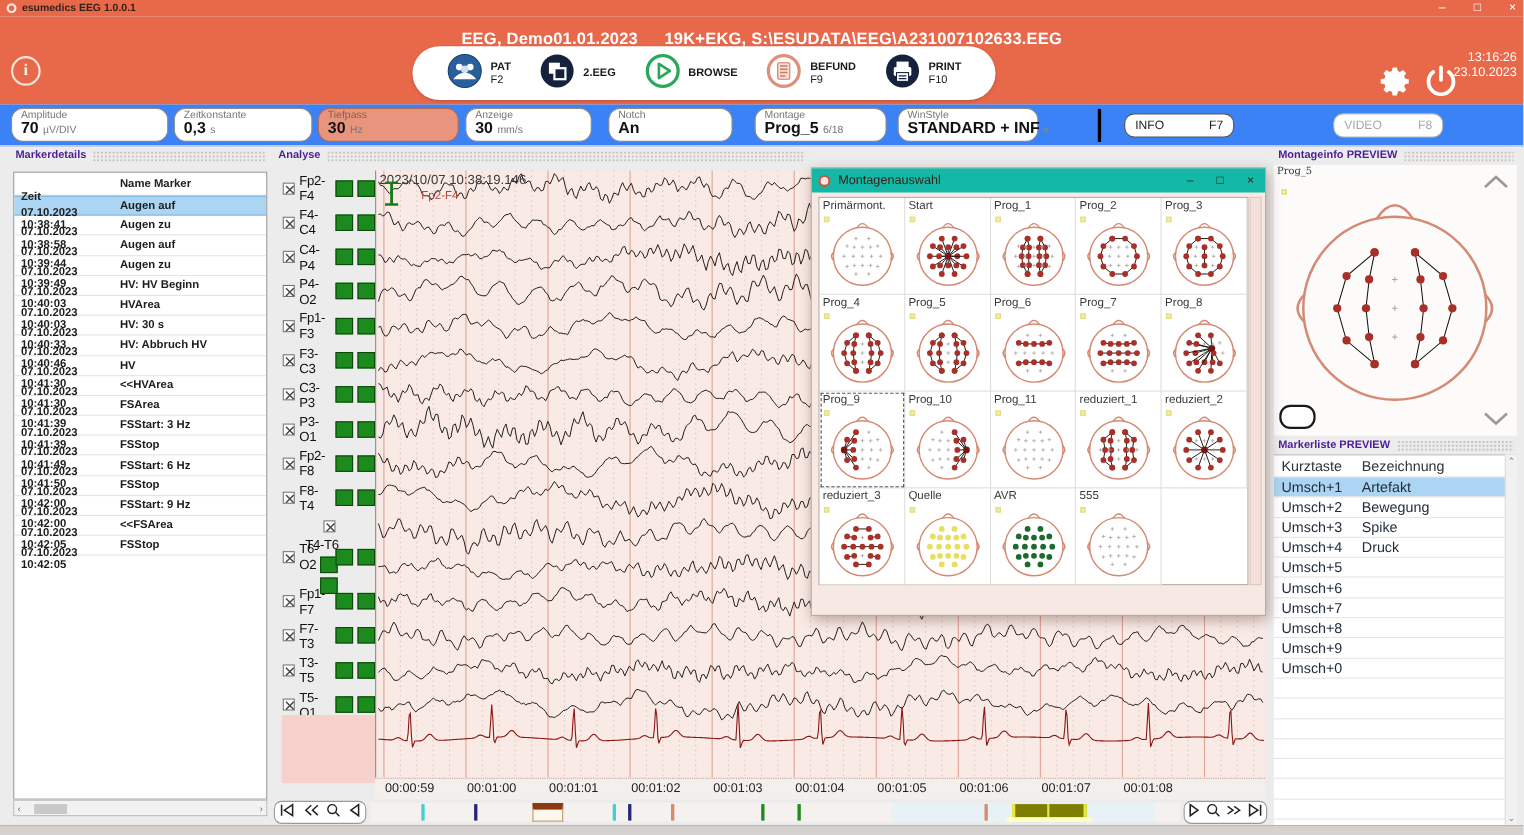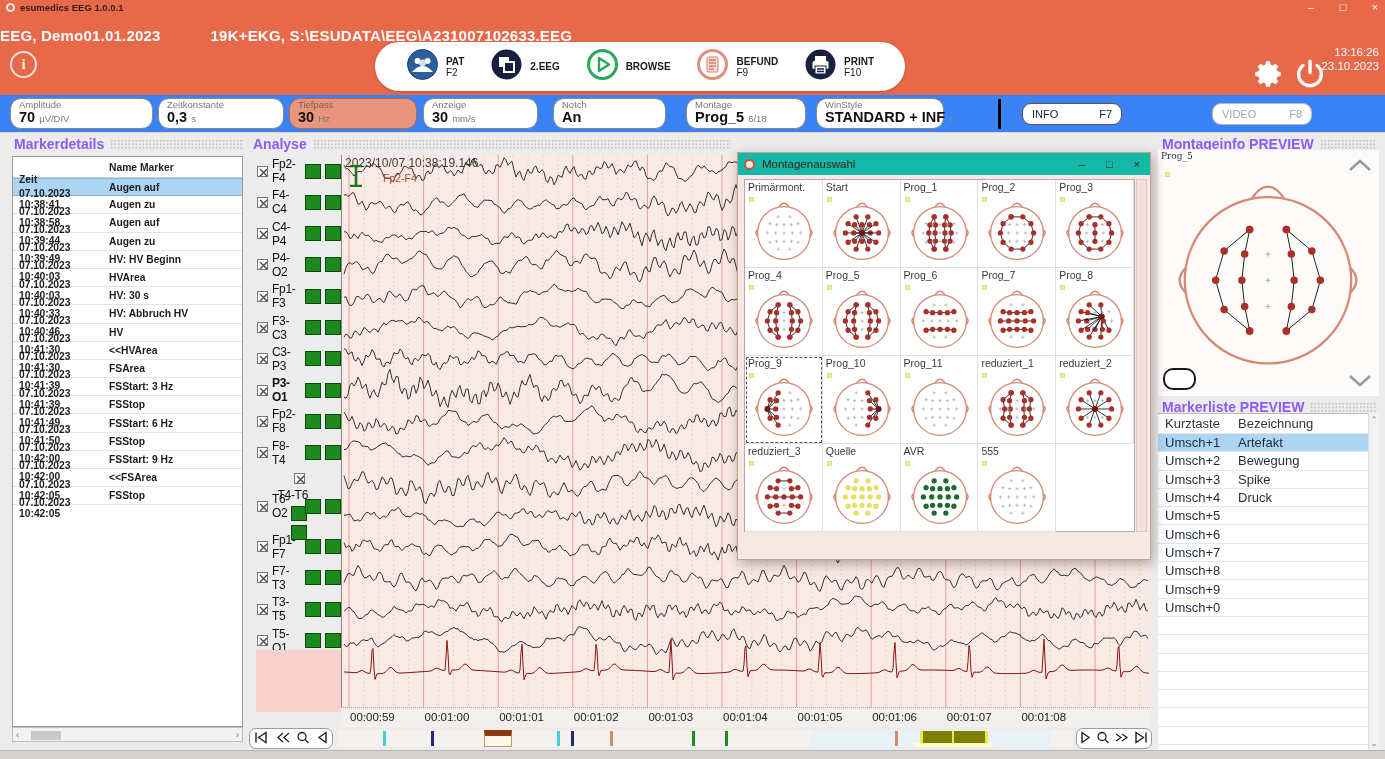--- a/index.html
+++ b/index.html
@@ -9,21 +9,21 @@
 
   
   .titlebar { position:absolute; left:0; top:0; width:1385px; height:15px; background:#e8684a; display:flex; align-items:center; }
   .titlebar .appicon { width:9px; height:9px; border-radius:50%; border:2px solid #f8e8e0; margin:0 5px 0 6px; background:#e8684a; }
   .titlebar .apptitle { font-size:9.5px; color:#33201a; font-weight:700; }
   .winctl { position:absolute; top:1px; right:2px; display:flex; gap:16px; color:#fff; font-size:11px; }
   .winctl span { width:16px; text-align:center; cursor:default; }
 
   .header { position:absolute; left:0; top:15px; width:1385px; height:80px; background:#e8684a; }
   .info-circle { position:absolute; left:10px; top:36px; width:27px; height:27px; border-radius:50%; border:2px solid #f5e4dc; color:#faeee8; font-size:15px; font-weight:700; display:flex; align-items:center; justify-content:center; font-family:"Liberation Serif", serif; }
-  .head-title { position:absolute; left:0; top:12px; width:100%; display:flex; gap:50px; color:#fff; font-size:15px; font-weight:700; letter-spacing:.2px; }
+  .head-title { position:absolute; left:0; top:12px; width:100%; display:flex; justify-content:center; gap:24px; color:#fff; font-size:15px; font-weight:700; letter-spacing:.2px; }
   .toolbar-pill { position:absolute; left:375px; top:27px; width:530px; height:49px; background:#fff; border-radius:25px; display:flex; align-items:center; justify-content:space-around; padding:0 18px; box-shadow:0 1px 3px rgba(0,0,0,.18); }
   .tbtn { display:flex; align-items:center; gap:7px; cursor:pointer; }
   .tbtn .txt { display:flex; flex-direction:column; line-height:11px; font-size:10px; color:#1a1a1a; }
   .tbtn .txt b { font-weight:700; }
   .clock { position:absolute; right:6px; top:30px; text-align:right; color:#fff; font-size:11.5px; line-height:14px; }
   .gearbtn { position:absolute; right:100px; top:42px; width:34px; height:34px; color:#fff; }
   .powerbtn { position:absolute; right:58px; top:42px; width:34px; height:34px; color:#fff; }
 
   
   .settings { position:absolute; left:0; top:95px; width:1385px; height:38px; background:#3b82f6; border-bottom:1px solid #e8d8d2; }
@@ -31,21 +31,21 @@
   .sbox .lab { font-size:9.5px; color:#777; line-height:10px; }
   .sbox .val { font-size:14.5px; font-weight:700; color:#111; line-height:15px; white-space:nowrap; }
   .sbox .unit { font-size:9.5px; font-weight:400; color:#777; }
   .sbox.hl { background:#e9957e; border-color:#b06a52; }
   .sbox.hl .lab { color:#8a5a48; }
   .sdivider { position:absolute; left:998px; top:99px; width:3px; height:30px; background:#000; }
   .fbtn { position:absolute; top:103px; height:22px; border:1.6px solid #555; border-radius:9px; background:#fff; font-size:11px; color:#222; display:flex; align-items:center; justify-content:space-between; padding:0 9px; cursor:pointer; }
   .fbtn.dim { border-color:#b5b5b5; color:#a8a8a8; }
 
   
-  .sechead { position:absolute; display:flex; align-items:center; gap:6px; font-size:14px; font-weight:700; color:#8b5cf6; }
+  .sechead { position:absolute; display:flex; align-items:center; gap:6px; font-size:10px; font-weight:700; color:#4c1d95; }
   .dots { height:10px; flex:1 1 auto; background-image:radial-gradient(#c6c2bf 0.7px, transparent 0.8px); background-size:3.5px 3.5px; }
 
   
   .mdtable { position:absolute; left:12px; top:156px; width:231px; height:571px; background:#fff; border:1px solid #9a9a9a; font-size:10.3px; overflow:hidden; }
   .mrow { display:flex; height:18.2px; align-items:center; border-bottom:1px solid #e4e4e4; font-weight:700; color:#1c1c1c; }
   .mrow.head { font-weight:700; color:#222; height:21px; border-bottom:1px solid #cfcfcf; }
   .mrow .c1 { width:92px; padding-left:6px;margin-top:24px; }
   .mrow .c2 { flex:1; padding-left:4px; }
   .mrow.sel { background:#abd5f2; border-top:1px solid #7fb8e0; border-bottom:1px solid #7fb8e0; }
   .hscroll { position:absolute; left:12px; top:727px; width:231px; height:15px; background:#f2f2f2; border:1px solid #bdbdbd; display:flex; align-items:center; justify-content:space-between; font-size:9px; color:#666; padding:0 3px; }
@@ -394,21 +394,21 @@
       <div class="chanrow" style="top: 347.8px;">
         <span class="chk">
           <svg width="9" height="9">
             <path d="M1,1 L8,8 M8,1 L1,8" stroke="#444" stroke-width="1.3"></path>
           </svg>
         </span>
         <span class="chanlab">C3-P3</span>
         <span class="sq"></span>
         <span class="sq"></span>
       </div>
-      <div class="chanrow" style="top: 379.1px; font-weight: bold;">
+      <div class="chanrow" style="top: 379.1px;">
         <span class="chk">
           <svg width="9" height="9">
             <path d="M1,1 L8,8 M8,1 L1,8" stroke="#444" stroke-width="1.3"></path>
           </svg>
         </span>
         <span class="chanlab">P3-O1</span>
         <span class="sq"></span>
         <span class="sq"></span>
       </div>
       <div class="chanrow" style="top: 410.4px;">

